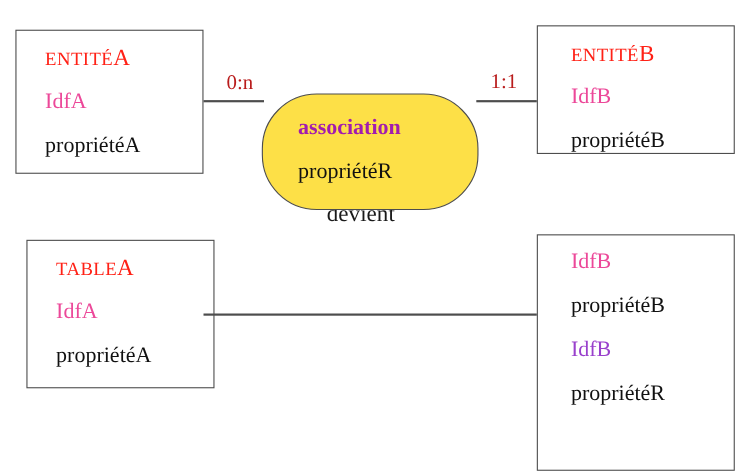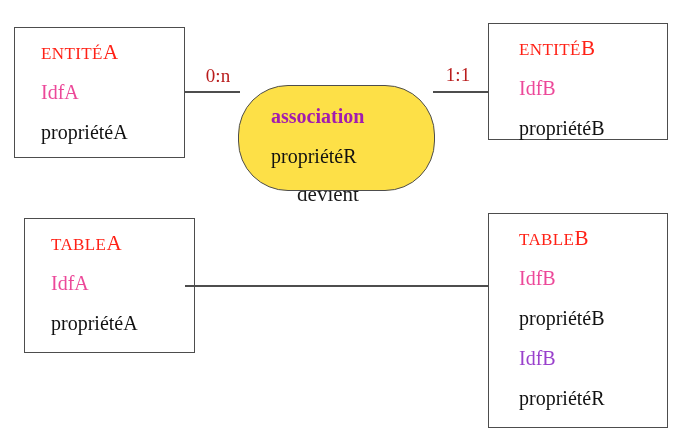--- a/index.html
+++ b/index.html
@@ -111,20 +111,19 @@
 
   <div class="box box-table-a">
     <div class="row title"><span class="sc">TABLE</span><span class="cap">A</span></div>
     <div class="row"><span class="idfield">IdfA</span></div>
     <div class="row">propriétéA</div>
   </div>
 
   <div class="line line-bottom"></div>
 
   <div class="box box-table-b">
-    <div class="row title"><span class="sc">TABLE</span><span class="cap">B</span></div>
     <div class="row"><span class="idfield">IdfB</span></div>
     <div class="row">propriétéB</div>
     <div class="row ref">IdfB</div>
     <div class="row">propriétéR</div>
   </div>
 
 </div>
 
 </body></html>

